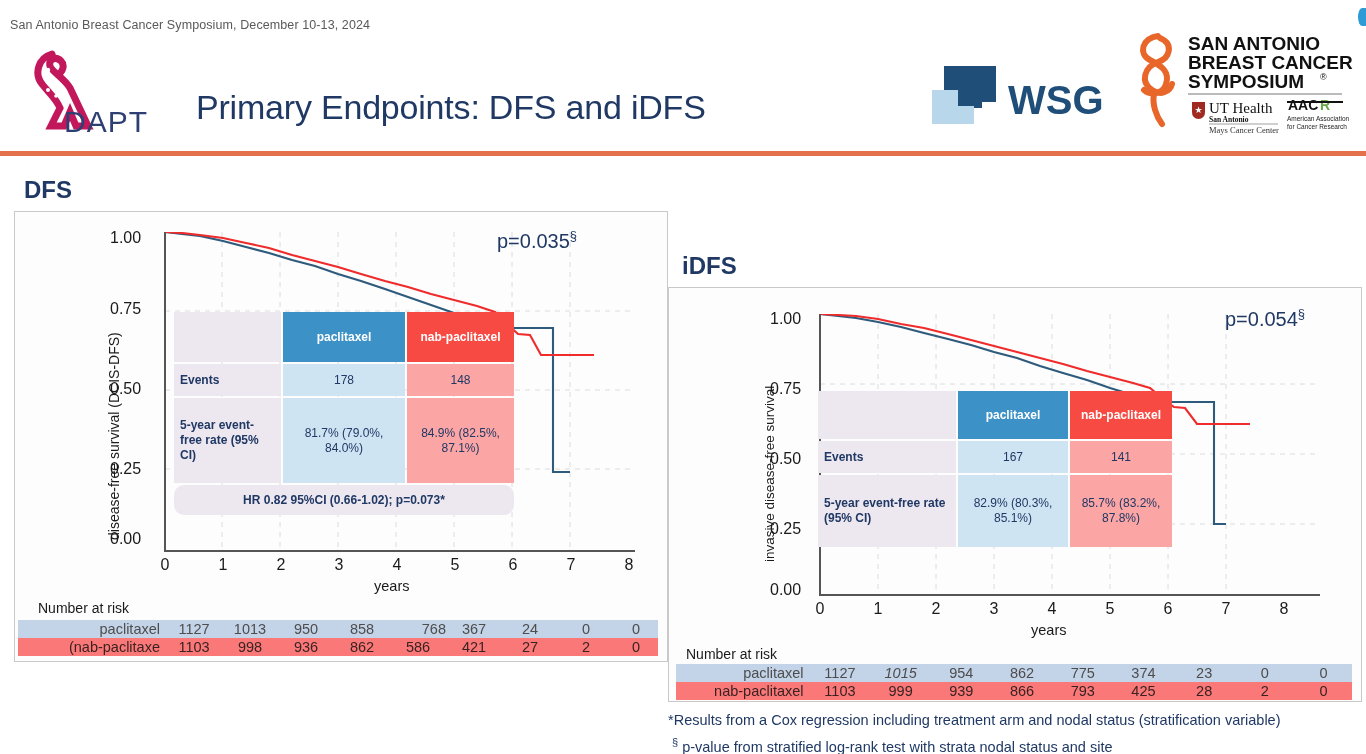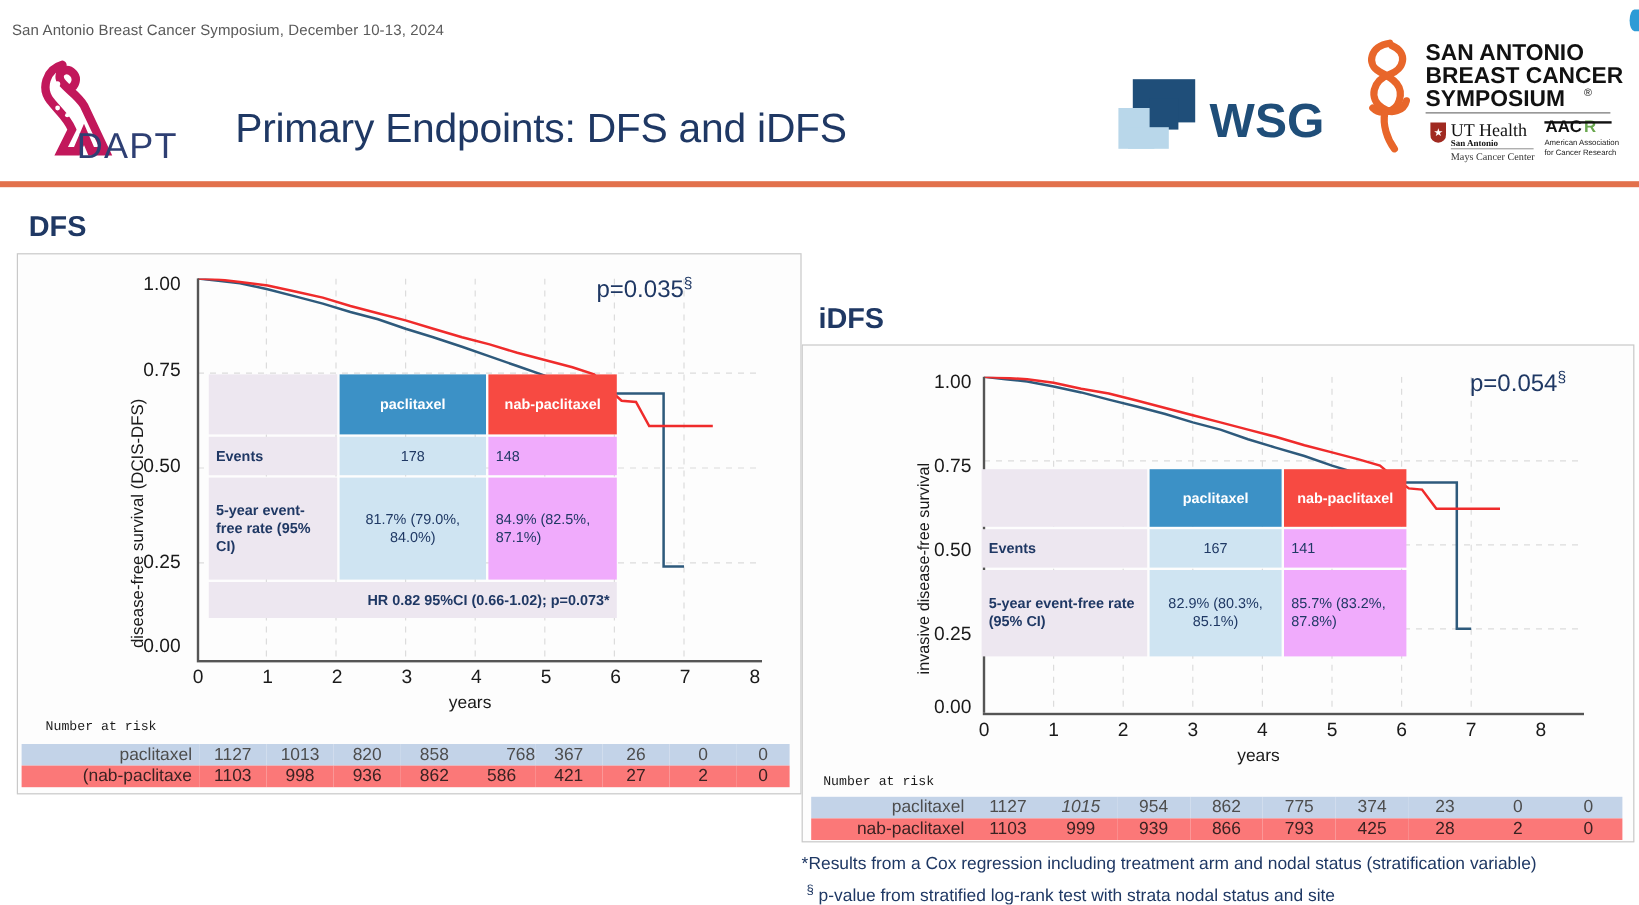--- a/index.html
+++ b/index.html
@@ -54,21 +54,21 @@
 
   
   .chart { position:absolute; }
   .ylab {
     position:absolute;
     font-size:14.5px; color:#1a1a1a;
     transform-origin:0 0; transform:rotate(-90deg);
     white-space:nowrap;
   }
   .ytick {
-    position:absolute; text-align:center;
+    position:absolute; text-align:left;
     font-size:16px; color:#1a1a1a; white-space:nowrap;
   }
   .xtick {
     position:absolute; text-align:center;
     font-size:16px; color:#1a1a1a; width:24px;
   }
   .xlab { position:absolute; font-size:14.5px; color:#1a1a1a; }
   .pval {
     position:absolute; font-size:20px; color:#1F3864; white-space:nowrap;
   }
@@ -88,25 +88,25 @@
   .st-h-pac {
     background:#3C91C6; color:#ffffff !important;
     font-weight:bold; text-align:center; font-size:12.5px;
   }
   .st-h-nab {
     background:#F74A42; color:#ffffff !important;
     font-weight:bold; text-align:center; font-size:12.5px;
   }
   .st-rowlab { background:#EDE7F0; font-weight:bold; }
   .st-pac { background:#CFE4F2; text-align:center; }
-  .st-nab { background:#f0abfc; }
-  .st-hr   { background:#EDE7F0; font-weight:bold; text-align:right; }
-
-  
-  .nar-title { position:absolute; font-size:11px; color:#1a1a1a;font-family:Liberation Mono, monospace; }
+  .st-nab { background:#fca5a5; text-align:center; }
+  .st-hr   { background:#EDE7F0; font-weight:bold; text-align:center;border-radius:10px; }
+
+  
+  .nar-title { position:absolute; font-size:14px; color:#1a1a1a; }
   .nar-table {
     position:absolute; border-collapse:collapse; table-layout:fixed;
   }
   .nar-table td { font-size:14.5px; padding:1px 0; }
   .nar-lab { text-align:right; padding-right:6px !important; white-space:nowrap; }
   .nar-row-pac td { background:#C3D3E8; color:#4D4D4D; }
   .nar-row-nab td { background:#FB7878; color:#3a2222; }
   .nar-num { text-align:center; }
 
   
@@ -241,25 +241,25 @@
 </tbody>
   </table>
 
 <div class="nar-title" style="left:38px; top:600px;">Number at risk</div>
 <table class="nar-table" style="left:18px; top:620px; width:640px;">
   <tbody>
       <tr class="nar-row-pac">
     <td class="nar-lab" style="width:148px;">paclitaxel</td>
     <td class="nar-num" style="width:56px;">1127</td>
     <td class="nar-num" style="width:56px;">1013</td>
-    <td class="nar-num" style="width:56px;">820</td>
+    <td class="nar-num" style="width:56px;">950</td>
     <td class="nar-num" style="width:56px;">858</td>
     <td class="nar-num" style="width:56px;text-align:right;">768</td>
     <td class="nar-num" style="width:56px;">367</td>
-    <td class="nar-num" style="width:56px;">26</td>
+    <td class="nar-num" style="width:56px;">24</td>
     <td class="nar-num" style="width:56px;">0</td>
     <td class="nar-num" style="width:44px;">0</td>
   </tr>
   <tr class="nar-row-nab">
     <td class="nar-lab">(nab-paclitaxe</td>
     <td class="nar-num">1103</td>
     <td class="nar-num">998</td>
     <td class="nar-num">936</td>
     <td class="nar-num">862</td>
     <td class="nar-num">586</td>

